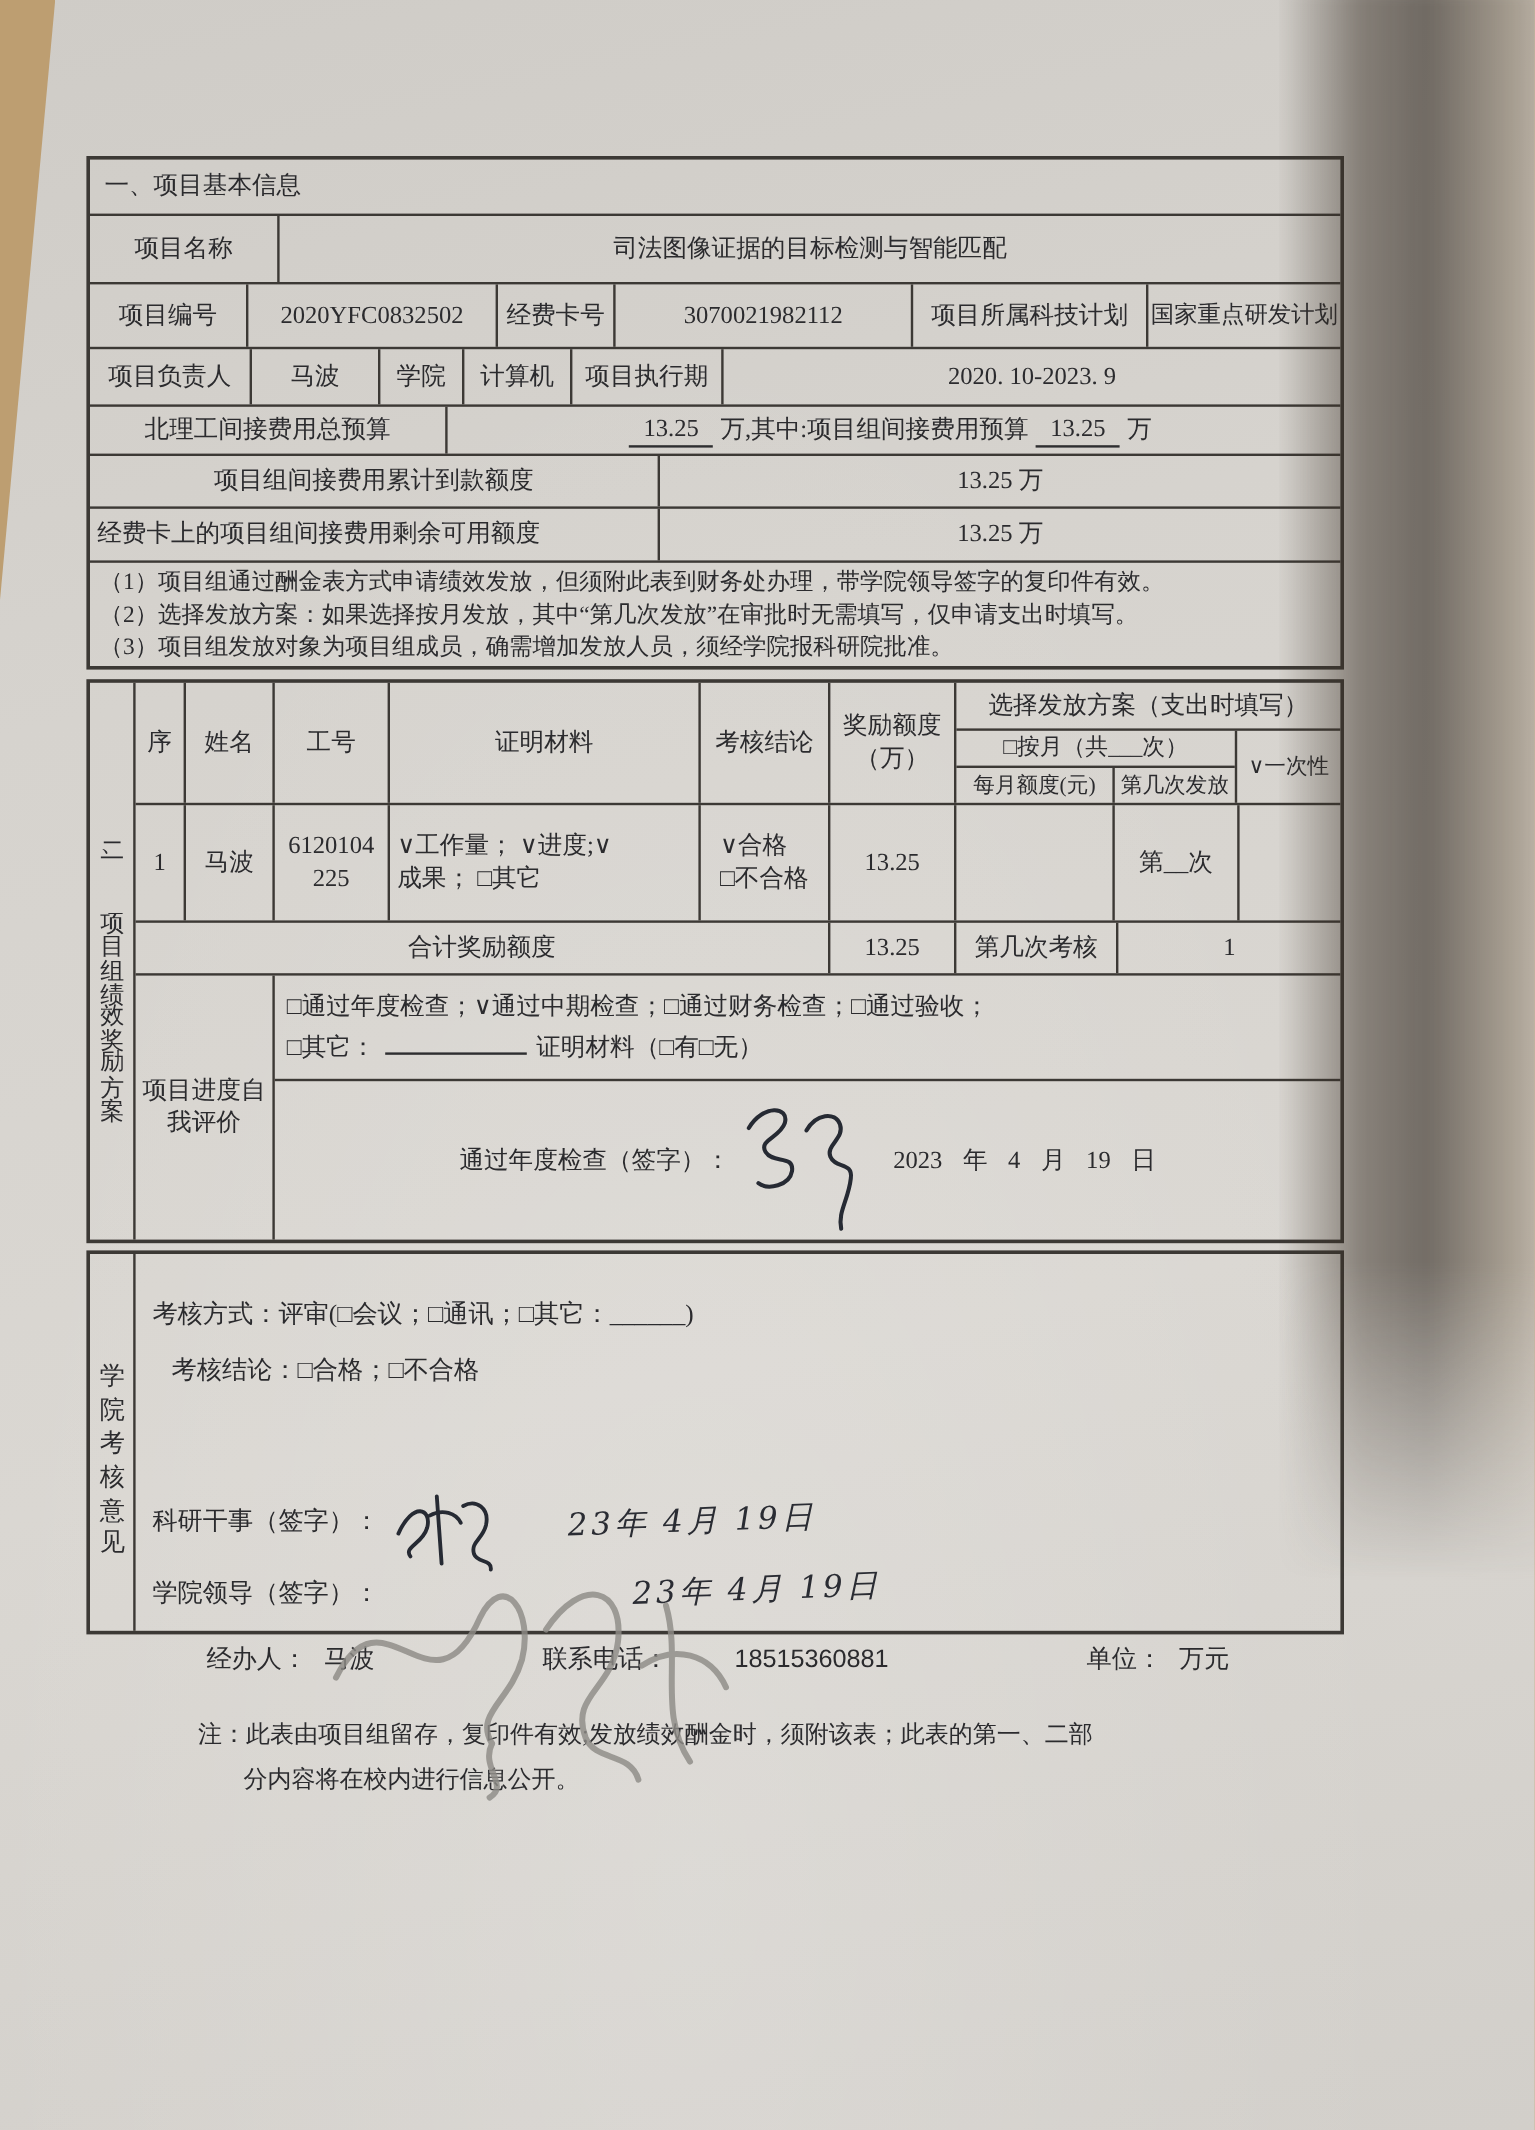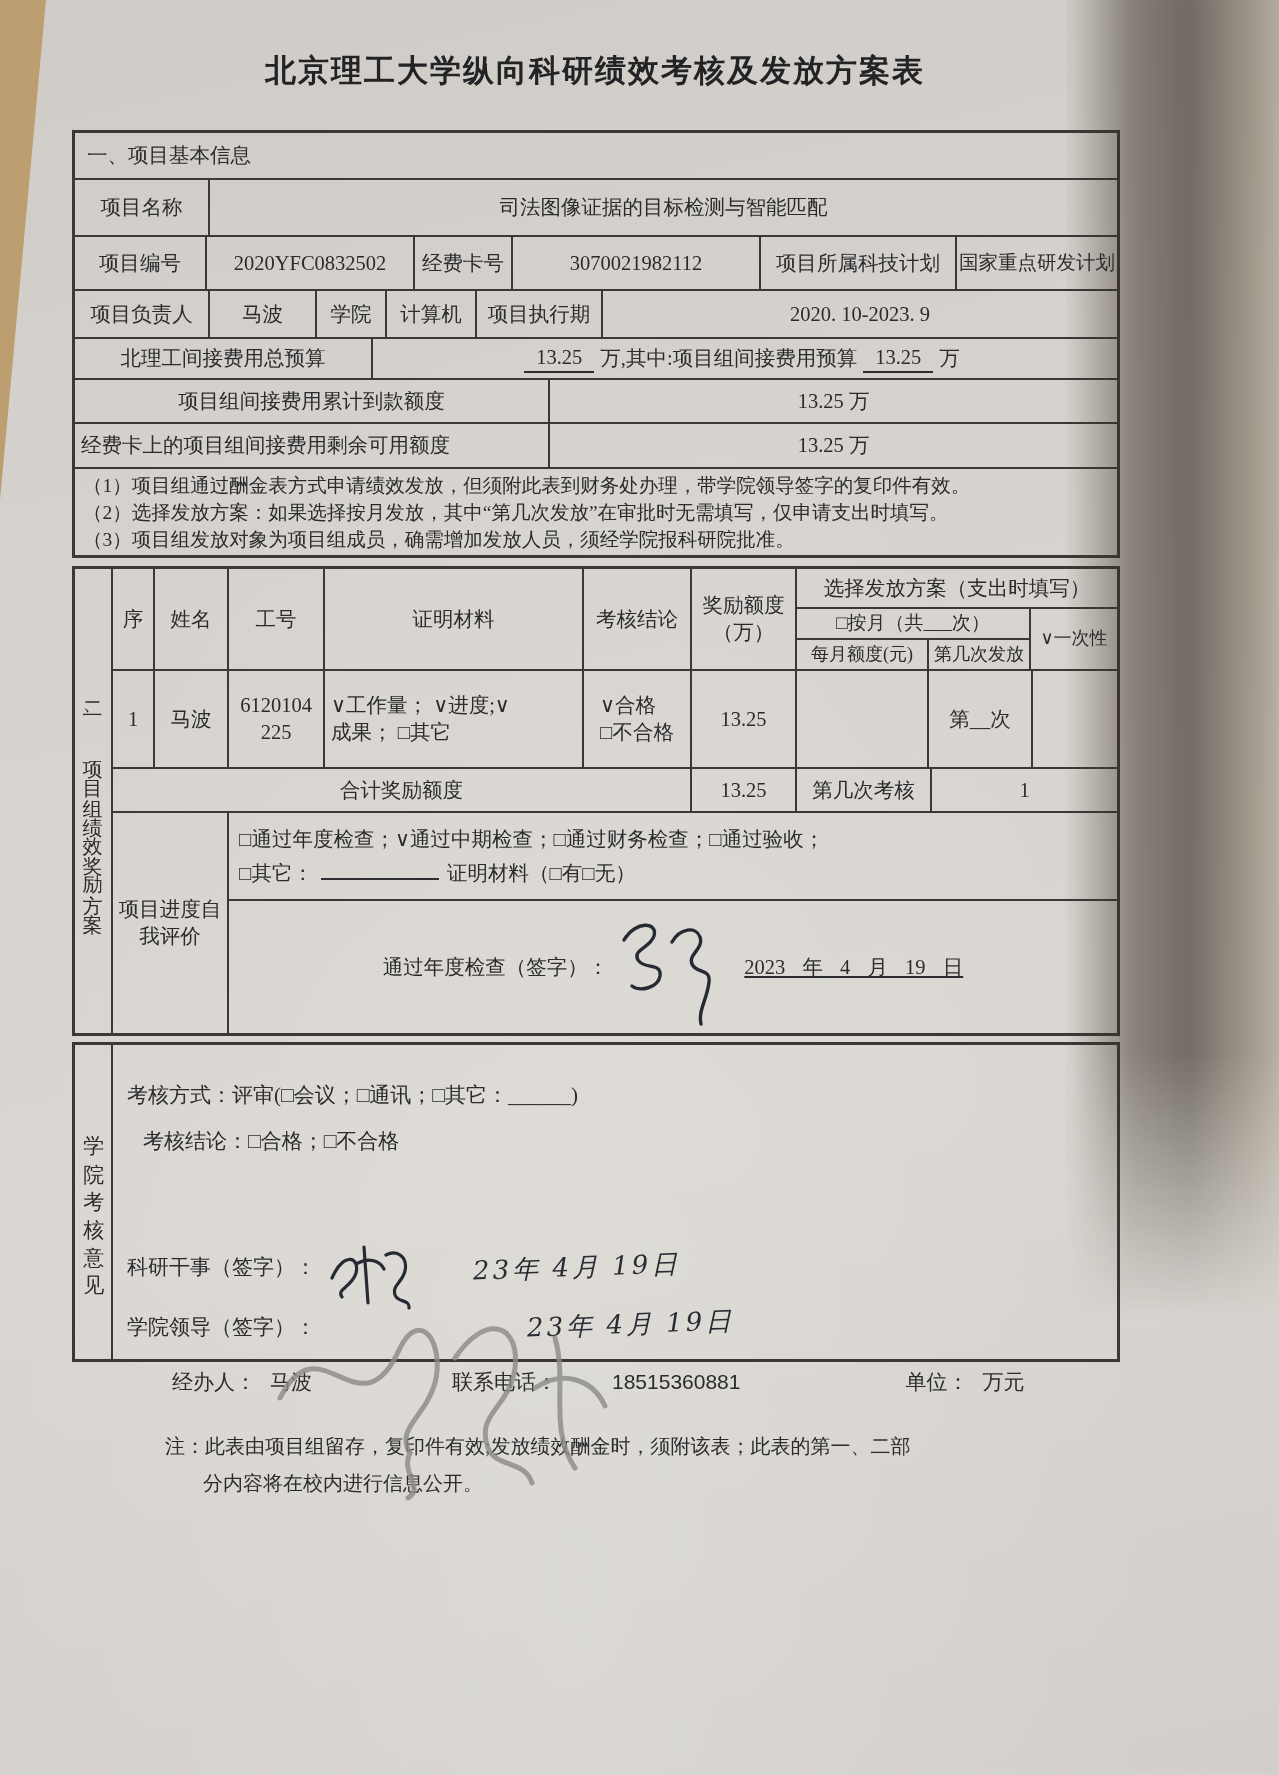--- a/index.html
+++ b/index.html
@@ -44,28 +44,27 @@
   svg{display:block;}
   .sig{flex:none;}
 </style>
 </head>
 <body>
 
 <div class="stage">
   <div class="paper">
     <div class="wedge"></div>
 
-    <h1 class="title">北京理工大学纵向科研绩效考核及发放方案表</h1>
 
     <div class="tbl" style="left:72px;top:130px;width:1048px;">
       <div class="row" style="height:45px;">
         <div class="cell left" style="flex:1;padding-left:12px;">一、项目基本信息</div>
       </div>
       <div class="row bt" style="height:57px;">
-        <div class="cell" style="width:133px;">项目名称</div>
+        <div class="cell" style="width:156px;">项目名称</div>
         <div class="cell bl" style="flex:1;">司法图像证据的目标检测与智能匹配</div>
       </div>
       <div class="row bt" style="height:54px;">
         <div class="cell" style="width:130px;">项目编号</div>
         <div class="cell bl" style="width:208px;">2020YFC0832502</div>
         <div class="cell bl" style="width:98px;">经费卡号</div>
         <div class="cell bl" style="width:248px;">3070021982112</div>
         <div class="cell bl" style="width:196px;padding:2px 2px;">项目所属科技计划</div>
         <div class="cell bl" style="flex:1;font-size:19.5px;padding:2px 2px;">国家重点研发计划</div>
       </div>
@@ -165,21 +164,21 @@
                 </div>
               </div>
               <div class="cell bt" style="flex:1;overflow:visible;">
                 <span>通过年度检查（签字）：</span>
                 <svg class="sig" width="100" height="118" viewBox="0 0 100 118" style="margin:0 12px -4px 6px;">
                   <g fill="none" stroke="#262a33" stroke-width="3.4" stroke-linecap="round">
                     <path d="M10 30 C 22 10, 44 12, 40 26 C 36 38, 18 40, 24 50 C 30 60, 48 52, 46 66 C 44 78, 26 82, 18 76"></path>
                     <path d="M58 32 C 66 18, 82 16, 86 27 C 90 39, 74 44, 78 54 C 82 64, 97 58, 95 72 C 93 90, 84 100, 87 114"></path>
                   </g>
                 </svg>
-                <span class="spread" style="margin-left:18px;text-decoration:underline;">2023 年 4 月 19 日</span>
+                <span class="spread" style="margin-left:18px;">2023 年 4 月 19 日</span>
               </div>
             </div>
           </div>
         </div>
       </div>
     </div>
 
     <div class="tbl" style="left:72px;top:1042px;width:1048px;height:320px;">
       <div style="display:flex;height:100%;">
         <div class="cell vside br" style="width:38px;letter-spacing:28px;padding:10px 0;font-size:21px;">学院考核意见</div>

